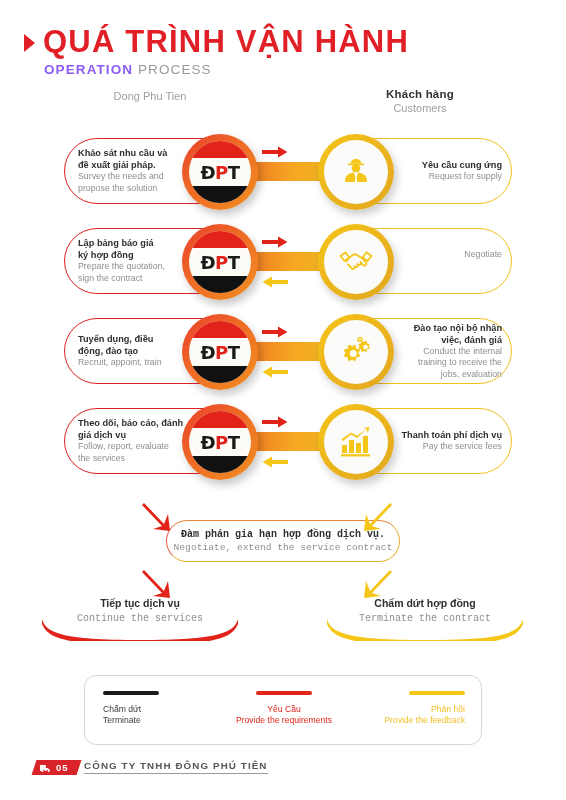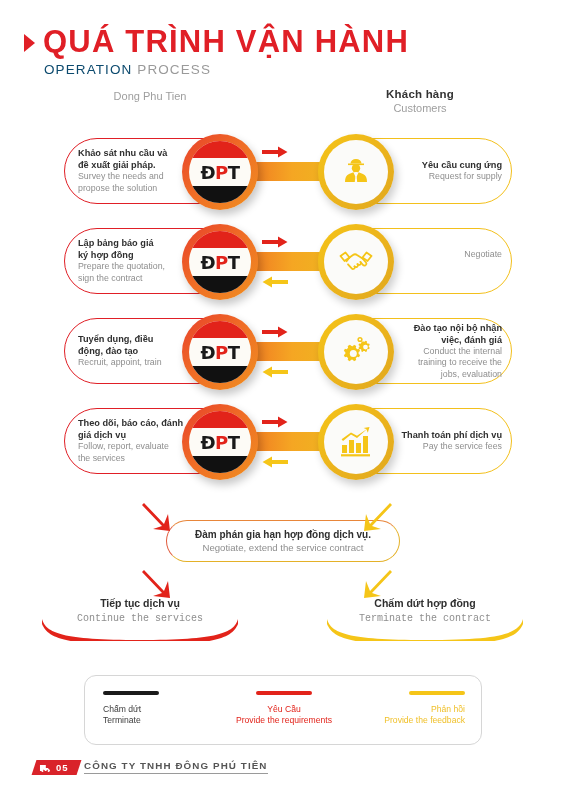--- a/index.html
+++ b/index.html
@@ -35,21 +35,21 @@
     line-height: 1.05;
     white-space: nowrap;
   }
   .subtitle-row {
     padding-left: 44px;
     margin-top: 3px;
     font-size: 13.5px;
     letter-spacing: 1.1px;
     white-space: nowrap;
   }
-  .subtitle-bold { font-weight: normal; color: #0c4a6e; }
+  .subtitle-bold { font-weight: bold; color: #8b5cf6; }
   .subtitle-light { font-weight: normal; color: #9a9a9a; }
 
   
   .col-heads { position: absolute; left: 0; top: 88px; width: 566px; height: 38px; }
   .col-head { position: absolute; text-align: center; }
   .col-head .vn { font-size: 11.5px; font-weight: bold; color: #333333; letter-spacing: .2px; }
   .col-head .en { font-size: 11px; color: #9e9e9e; margin-top: 2px; }
   #col-head-left  { left: 60px;  width: 180px; }
   #col-head-right { left: 330px; width: 180px; }
 
@@ -158,21 +158,21 @@
   
   #negotiate-pill {
     position: absolute; left: 166px; top: 520px;
     width: 234px; height: 42px;
     border-radius: 21px;
     border: 1px solid #e4b128;
     border-left-color: #e05a3b;
     border-top-color: #e8863a;
     background: #ffffff;
     display: flex; flex-direction: column;
-    align-items: center; justify-content: center;
+    align-items: center; justify-content: center; font-family: Liberation Mono, monospace;
   }
   #negotiate-pill .t-vn { font-size: 10px; }
   #negotiate-pill .t-en { font-size: 9.6px; margin-top: 1px; }
 
   
   .outcome { position: absolute; width: 200px; height: 46px; }
   #outcome-left  { left: 40px;  top: 595px; }
   #outcome-right { left: 325px; top: 595px; }
   .outcome-text { position: relative; text-align: center; padding-top: 2px; }
   .outcome-text .t-vn { font-size: 10.5px; }

